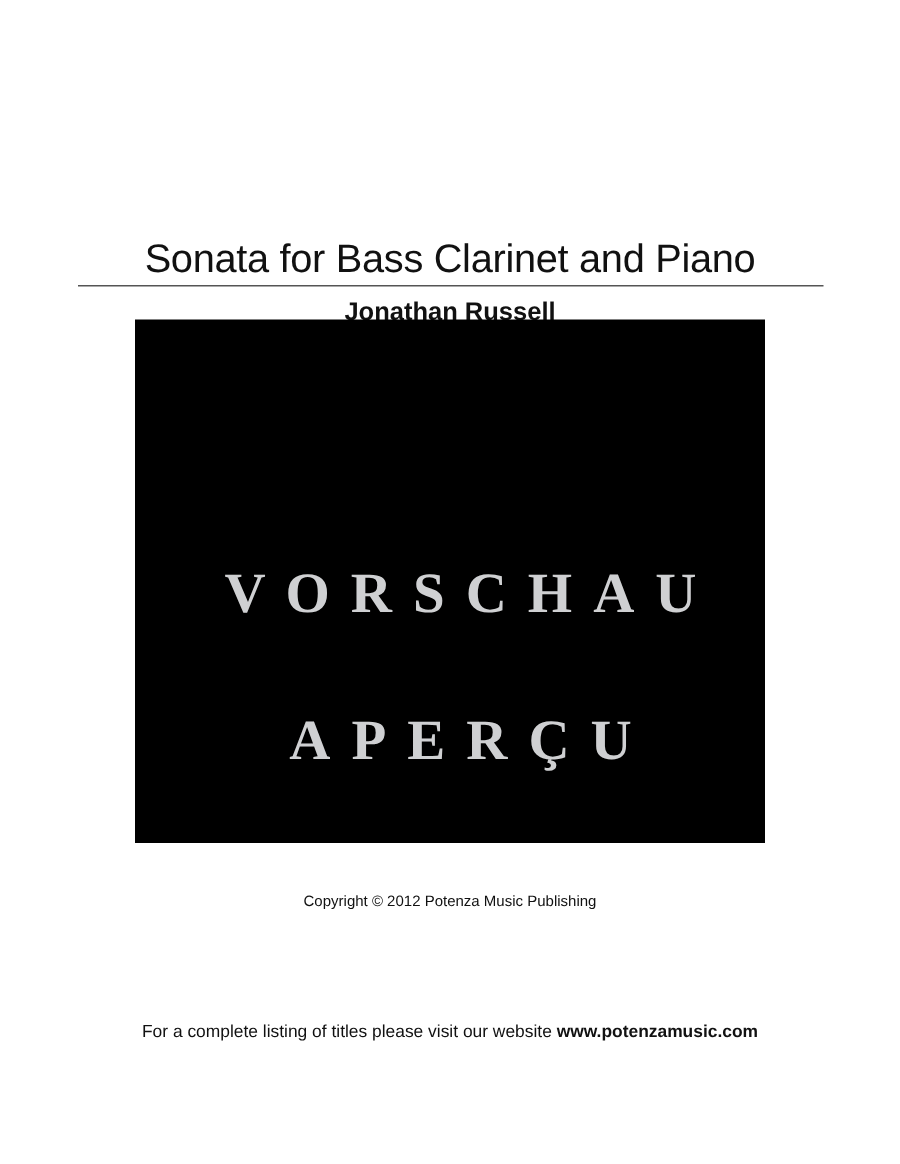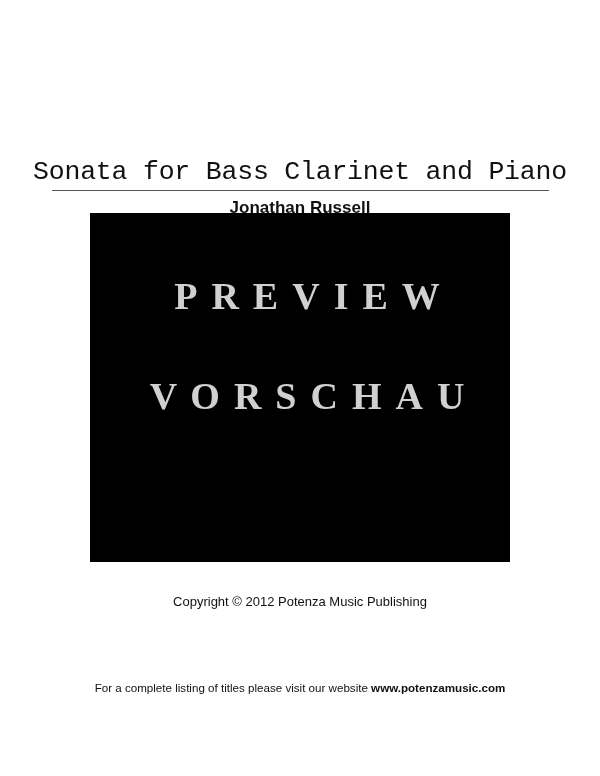--- a/index.html
+++ b/index.html
@@ -2,21 +2,21 @@
 <html><head>
   <meta charset="utf-8">
   <style>
     html, body { margin: 0; padding: 0; }
     body {
       width: 600px; height: 776px; background: #ffffff; position: relative; overflow: hidden;
       font-family: "DejaVu Sans", sans-serif; color: #111;
     }
     .title {
       position: absolute; left: 0; width: 600px; top: 156px; text-align: center;
-      font-size: 26.5px; font-family: Liberation Mono, monospace; letter-spacing: -0.2px;
+      font-size: 26.5px; font-family: Liberation Sans, sans-serif; letter-spacing: -0.2px;
       color: #111; line-height: 32px;
     }
     .rule {
       position: absolute; left: 52px; width: 497px; top: 190px; height: 1px; background: #555;
     }
     .composer {
       position: absolute; left: 0; width: 600px; top: 198px; text-align: center;
       font-size: 17px; font-family: "Liberation Sans", sans-serif; color: #111; line-height: 20px; font-weight: bold;
     }
     .preview-box {
@@ -25,42 +25,42 @@
     .wm {
       position: absolute; left: 0; width: 420px; text-align: center;
       font-family: "Liberation Serif", serif; font-weight: bold; color: #cfd0d2;
       font-size: 38px; letter-spacing: 14px; line-height: 40px;
     }
     .wm1 { top: 63px; padding-left: 14px; }
     .wm2 { top: 163px; padding-left: 14px; }
     .wm3 { top: 261px; padding-left: 14px; }
     .footer-copy {
       position: absolute; left: 0; width: 600px; top: 596px; text-align: center;
-      font-size: 13px; line-height: 11px; color: #111; font-family: "Liberation Sans", sans-serif;
+      font-size: 10px; line-height: 11px; color: #111; font-family: "Liberation Sans", sans-serif;
     }
     .credits {
       position: absolute; left: 40px; width: 520px; top: 628px; text-align: center;
       font-size: 9.6px; line-height: 10.5px; color: #111; font-family: "Liberation Sans", sans-serif;
     }
     .website {
       position: absolute; left: 0; width: 600px; top: 681px; text-align: center;
       font-size: 11.6px; line-height: 14px; color: #111; font-family: "Liberation Sans", sans-serif;
     }
     .website b { font-weight: bold; text-align: center; }
   </style>
 </head>
 <body>
 
 <div class="title">Sonata for Bass Clarinet and Piano</div>
 <div class="rule"></div>
 <div class="composer">Jonathan Russell</div>
 
 <div class="preview-box">
-  <div class="wm wm1">PREVIEW</div>
   <div class="wm wm2">VORSCHAU</div>
+  <div class="wm wm3">APERÇU</div>
 </div>
 
 <div class="footer-copy">
   <div>Copyright © 2012 Potenza Music Publishing</div>
 </div>
 
 <div class="credits">
 </div>
 
 <div class="website">

